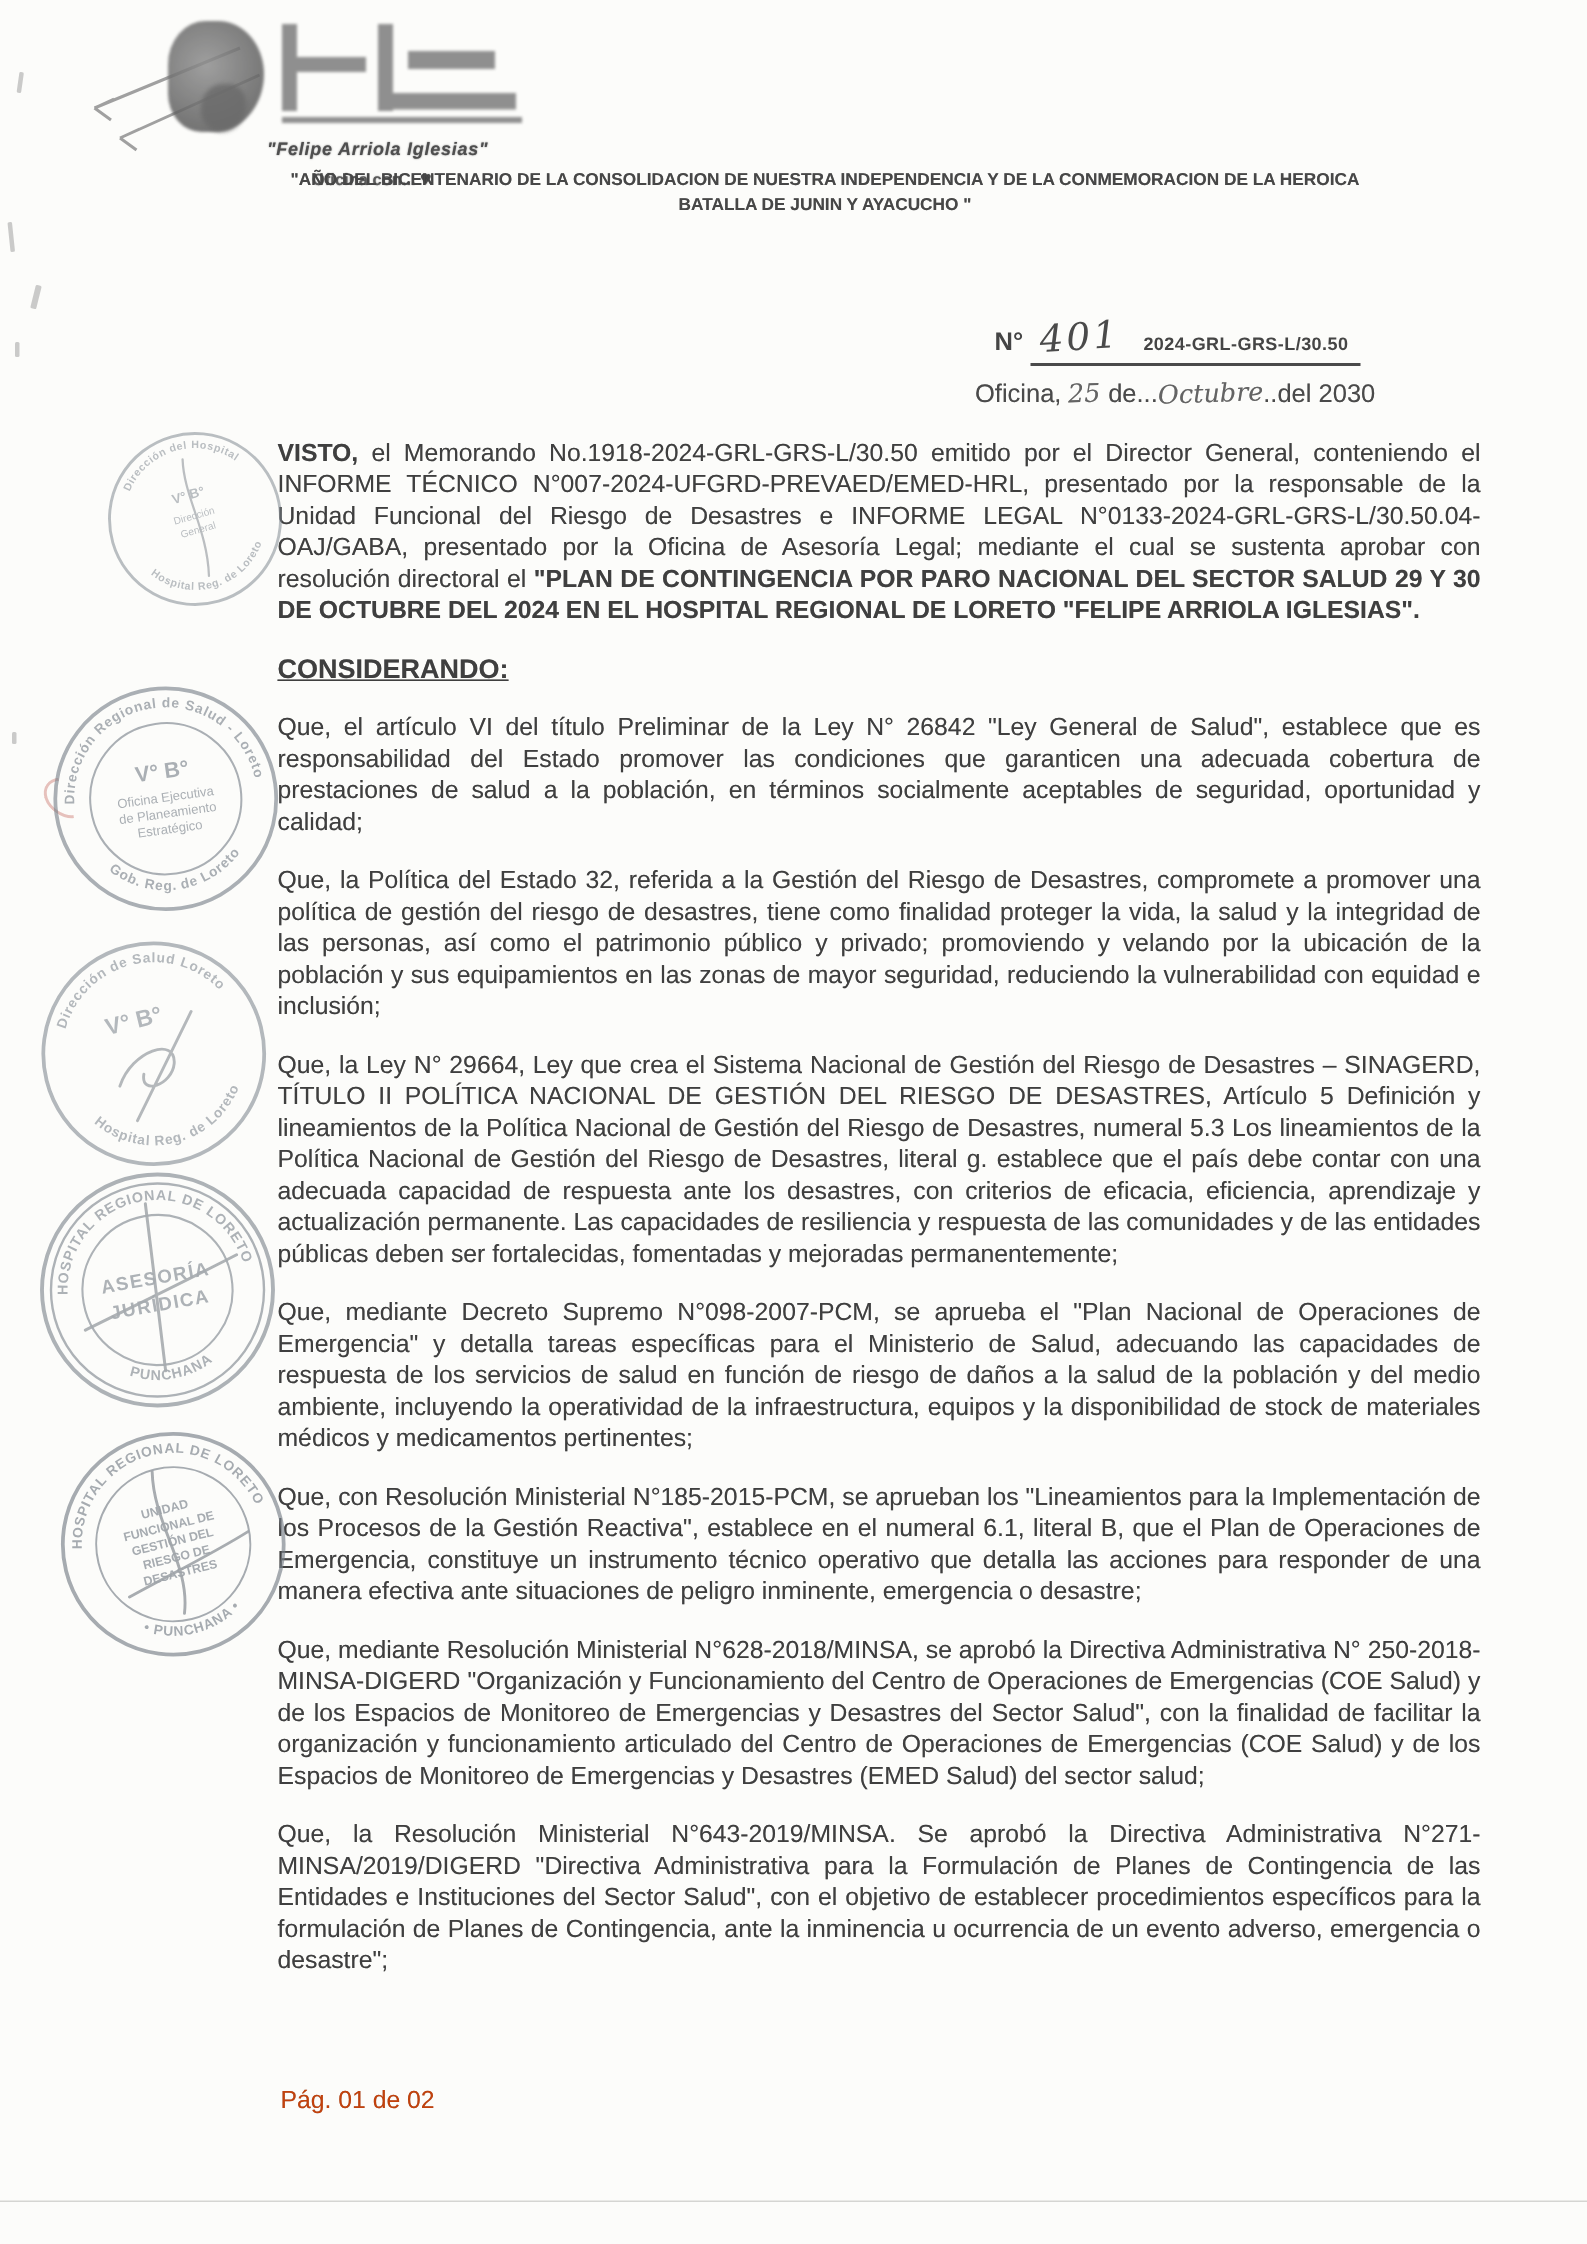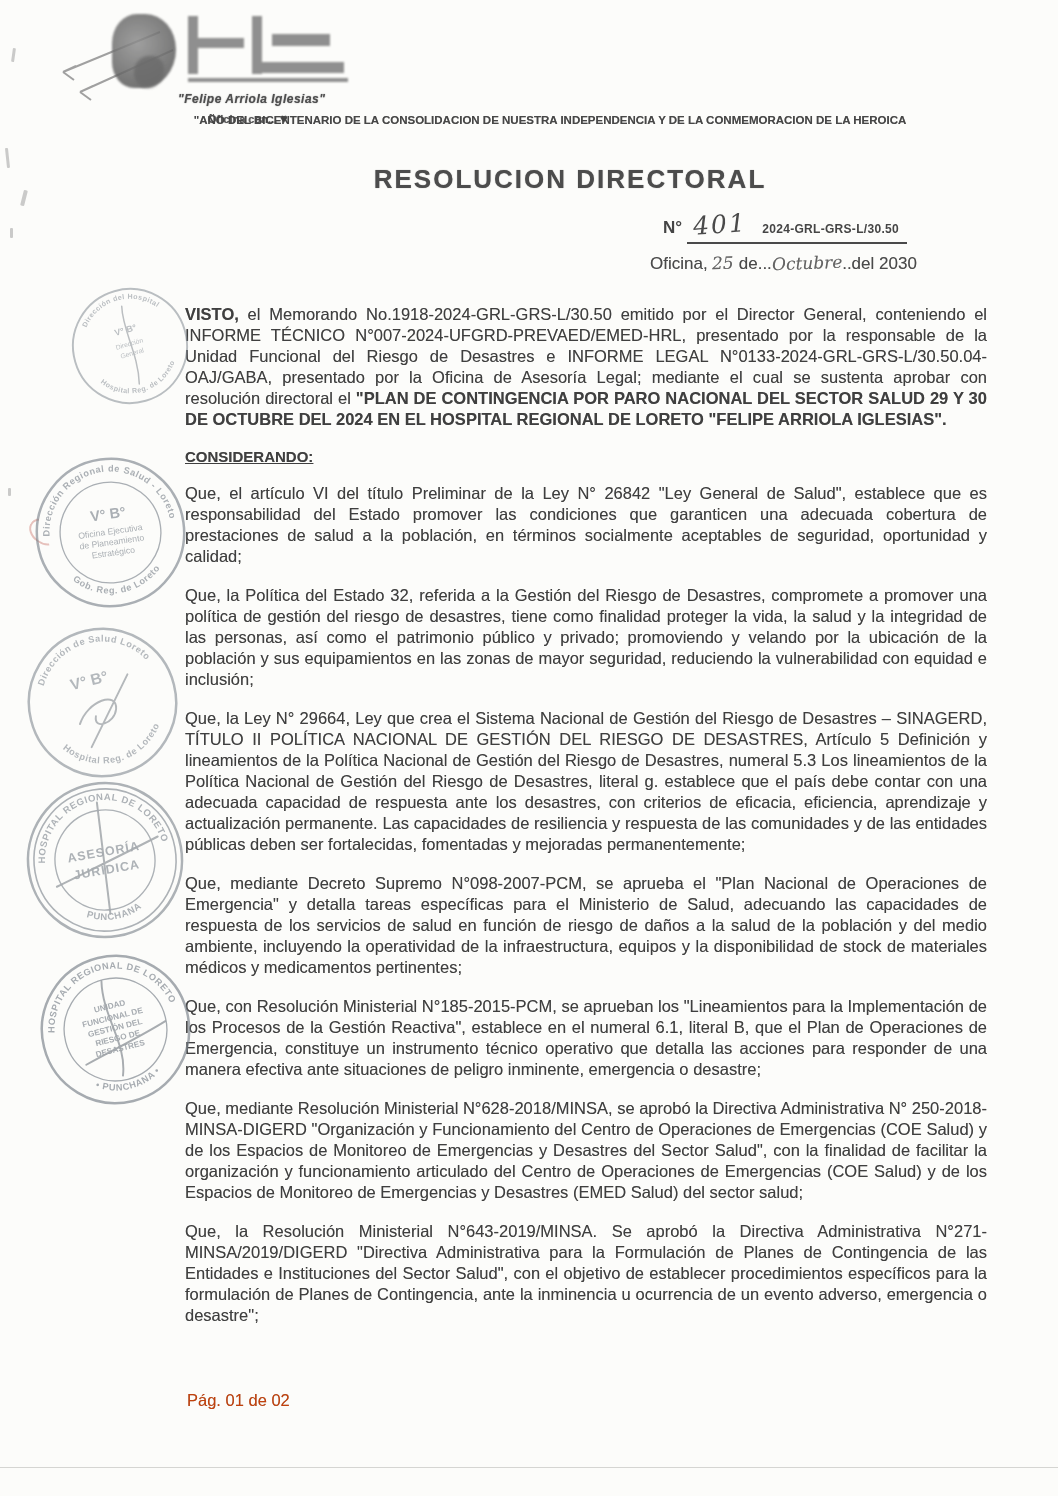--- a/index.html
+++ b/index.html
@@ -47,25 +47,25 @@
   .numline{position:absolute;left:663px;top:210px;white-space:nowrap;}
   .num-label{font-size:17px;font-weight:bold;color:#454545;}
   .num-underline{display:inline-block;border-bottom:2.5px solid #4a4a4a;padding:0 8px 3px 6px;}
   .hand{font-family:"DejaVu Serif", serif;font-style:italic;color:#4a4a4a;}
   .hand-big{font-size:25px;display:inline-block;transform:rotate(-4deg);letter-spacing:2px;margin-right:16px;}
   .num-code{font-size:12px;font-weight:bold;color:#454545;letter-spacing:.3px;}
   .dateline{position:absolute;left:650px;top:253px;font-size:17px;color:#4a4a4a;white-space:nowrap;
     text-shadow:0 0 .4px rgba(0,0,0,.3);}
   .hand-mid{font-size:17px;display:inline-block;transform:rotate(-2deg);opacity:.85;}
   
-  .body-col{position:absolute;left:185px;top:304px;width:802px;}
+  .body-col{position:absolute;left:185px;top:292px;width:802px;}
   .body-col p{margin:0 0 18px 0;font-size:16.5px;line-height:21px;text-align:justify;
     color:#3f3f3f;text-shadow:0 0 .4px rgba(0,0,0,.35);}
   .body-col b{font-weight:bold;}
-  .heading{font-size:15px;font-weight:bold;text-decoration:underline;margin:2px 0 18px 0;
+  .heading{font-size:18px;font-weight:bold;text-decoration:underline;margin:2px 0 18px 0;
     color:#3f3f3f;text-shadow:0 0 .4px rgba(0,0,0,.35);}
   .page-indicator{position:absolute;left:187px;top:1391px;font-size:16.5px;color:#c2410c;
     text-shadow:0 0 .4px rgba(0,0,0,.3);}
   
   .stamp{position:absolute;color:#79818a;}
   .stamp svg{width:100%;height:100%;transform:rotate(var(--rot,0deg));}
   .ring-outer{fill:none;stroke:currentColor;stroke-width:2.6;}
   .ring-outer2{fill:none;stroke:currentColor;stroke-width:1.6;}
   .ring-inner{fill:none;stroke:currentColor;stroke-width:1.4;}
   .arc{font-size:9.5px;letter-spacing:.6px;fill:currentColor;font-weight:bold;}
@@ -108,23 +108,23 @@
       </div>
     </div>
     <div class="logo-caption">"Felipe Arriola Iglesias"</div>
     <div class="logo-tagline">
       <span>Oficina con...</span><span class="heart">♥</span>
     </div>
   </div>
 
   <div class="year-legend">
     <div>"AÑO DEL BICENTENARIO DE LA CONSOLIDACION DE NUESTRA INDEPENDENCIA Y DE LA CONMEMORACION DE LA HEROICA</div>
-  </div>
-
-  <div class="res-title">RESOLUCION DIRECTORAL</div>
+    <div>BATALLA DE JUNIN Y AYACUCHO "</div>
+  </div>
+
 
   <div class="numline">
     <span class="num-label">N°</span>
     <span class="num-underline"><span class="hand hand-big">401</span><span class="num-code">2024-GRL-GRS-L/30.50</span></span>
   </div>
 
   <div class="dateline">
     <span>Oficina,</span>
     <span class="hand hand-mid">25</span>
     <span>de...</span><span class="hand hand-mid">Octubre</span><span>..del 2030</span>

